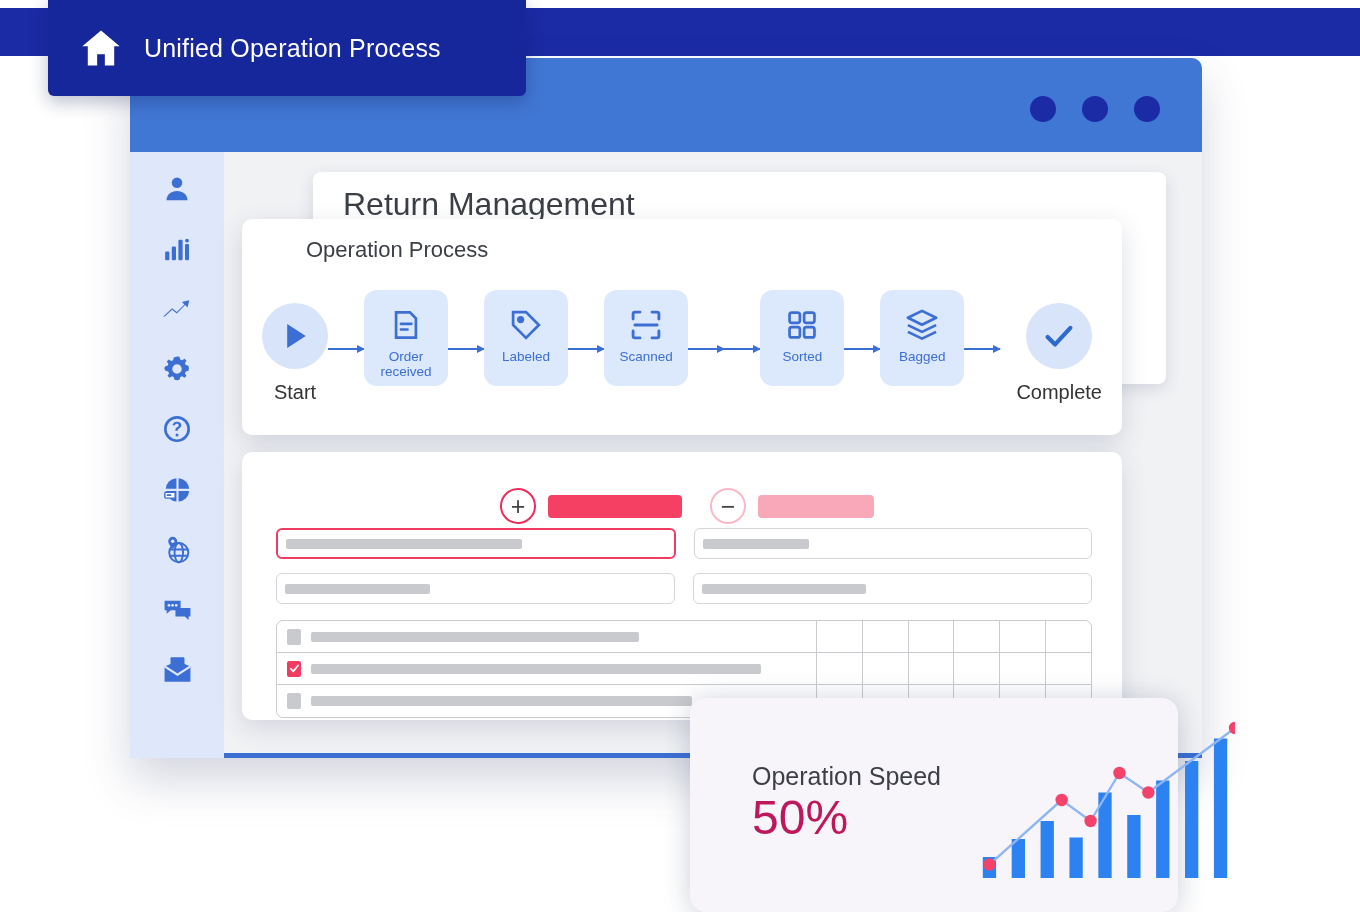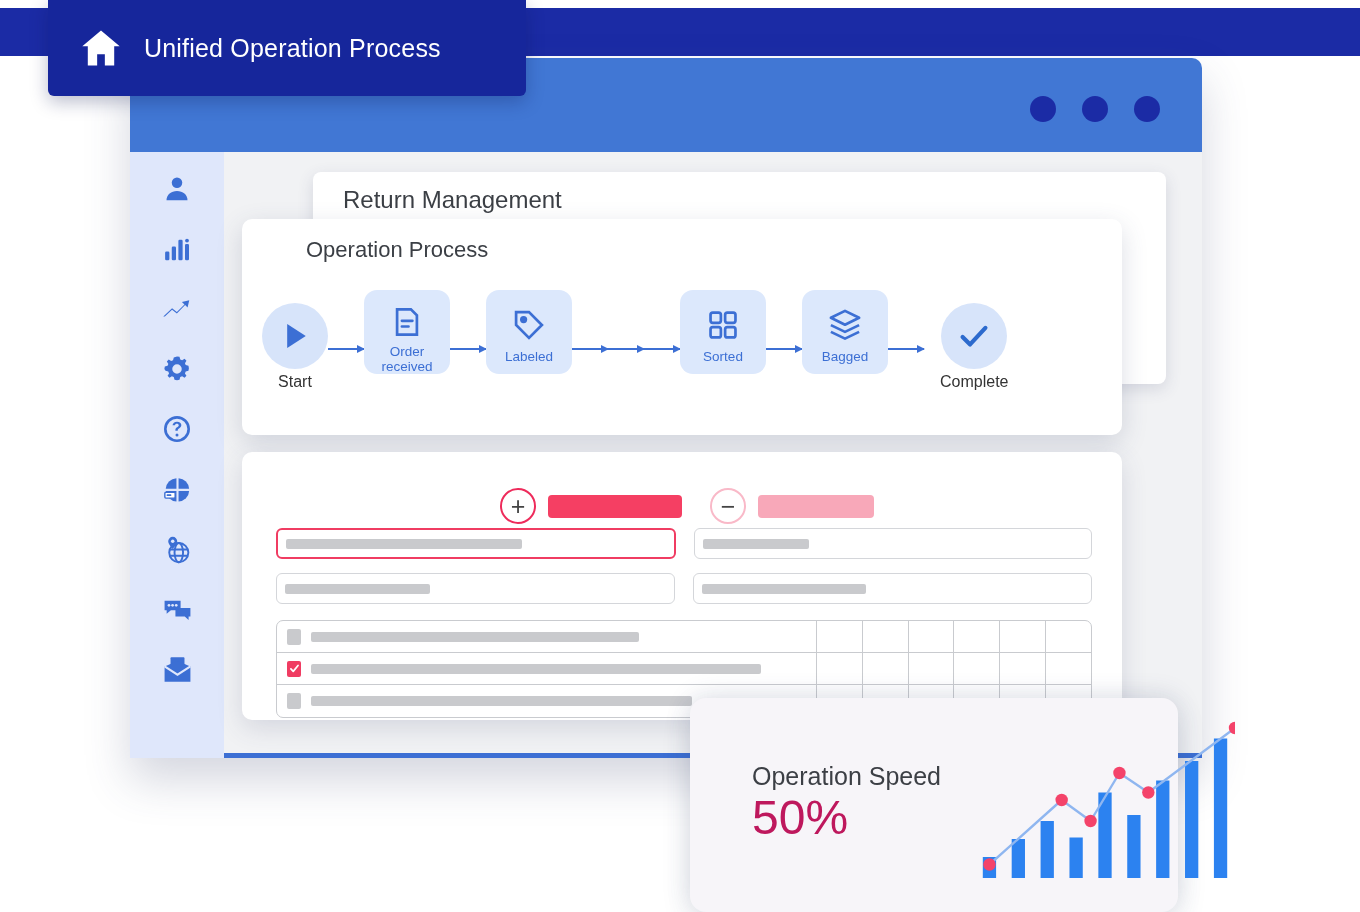--- a/index.html
+++ b/index.html
@@ -63,21 +63,21 @@
   }
 
   
   .rm-card {
     position: absolute; left: 313px; top: 172px; width: 853px; height: 212px;
     background: #fff; border-radius: 8px;
     box-shadow: 0 5px 16px rgba(60,70,110,0.16);
   }
   .rm-card .rm-title {
     position: absolute; left: 30px; top: 14px;
-    font-size: 24px; color: #3b3f45;
+    font-size: 32px; color: #3b3f45;
   }
 
   
   .op-card {
     position: absolute; left: 242px; top: 219px; width: 880px; height: 216px;
     background: #fff; border-radius: 10px;
     box-shadow: 0 8px 26px rgba(60,70,110,0.18);
   }
   .op-card .op-title {
     position: absolute; left: 20px; top: 18px; font-size: 22px; color: #3b3f45; margin-left: 44px;
@@ -86,24 +86,24 @@
     position: absolute; left: 20px; top: 71px; width: 840px; height: 130px;
     display: flex; align-items: flex-start;
   }
   .node { position: relative; display: flex; flex-direction: column; align-items: center; }
 
   .endpoint {
     width: 66px; height: 66px; border-radius: 50%;
     background: #D7E4FA; display: flex; align-items: center; justify-content: center;
     margin-top: 13px;
   }
-  .endpoint-label { margin-top: 4px; font-size: 16px; color: #333; }
+  .endpoint-label { margin-top: 12px; font-size: 20px; color: #333; }
 
   .step {
-    width: 86px; height: 84px; border-radius: 13px; background: #DCE8FC;
+    width: 86px; height: 96px; border-radius: 13px; background: #DCE8FC;
     display: flex; flex-direction: column; 
     padding-top: 13px;
   }
   .step .glyph { height: 44px; display:flex; align-items:center; justify-content:center; }
   .step .slabel {
     margin-top: 2px; font-size: 13.5px; color: #3C6FD4; text-align: center;
     line-height: 1.13;
   }
   .arrow { width: 36px; height: 2px; background: #3C6FD4; margin-top: 58px; position: relative; flex: none; }
   .arrow::after {
@@ -298,20 +298,32 @@
           <svg viewBox="0 0 24 24" width="36" height="36" fill="none" stroke="#3C6FD4" stroke-width="1.8">
             <path d="M3.4 3.4h8.6l8.6 8.6-8.6 8.6-8.6-8.6z"></path>
             <circle cx="8.4" cy="8.4" r="2.4" fill="#3C6FD4" stroke="none"></circle>
           </svg>
         </div>
         <div class="slabel">Labeled</div>
       </div>
 
       <div class="arrow"></div>
 
+      <div class="node step">
+        <div class="glyph">
+          <svg viewBox="0 0 24 24" width="36" height="36" fill="none" stroke="#3C6FD4" stroke-width="1.9" stroke-linecap="round">
+            <path d="M3.4 8V4.6a1.2 1.2 0 0 1 1.2-1.2H8"></path>
+            <path d="M16 3.4h3.4a1.2 1.2 0 0 1 1.2 1.2V8"></path>
+            <path d="M20.6 16v3.4a1.2 1.2 0 0 1-1.2 1.2H16"></path>
+            <path d="M8 20.6H4.6a1.2 1.2 0 0 1-1.2-1.2V16"></path>
+            <path d="M4.6 12h14.8"></path>
+          </svg>
+        </div>
+        <div class="slabel">Scanned</div>
+      </div>
 
       <div class="arrow"></div>
 
 
       <div class="arrow"></div>
 
       <div class="node step">
         <div class="glyph">
           <svg viewBox="0 0 24 24" width="34" height="34" fill="none" stroke="#3C6FD4" stroke-width="1.9">
             <rect x="3.2" y="3.2" width="7.3" height="7.3" rx="1.6"></rect>

